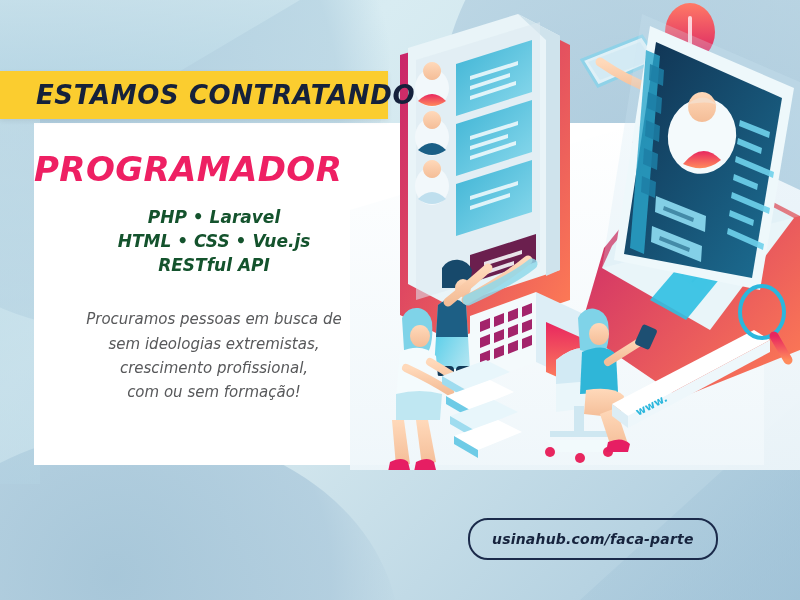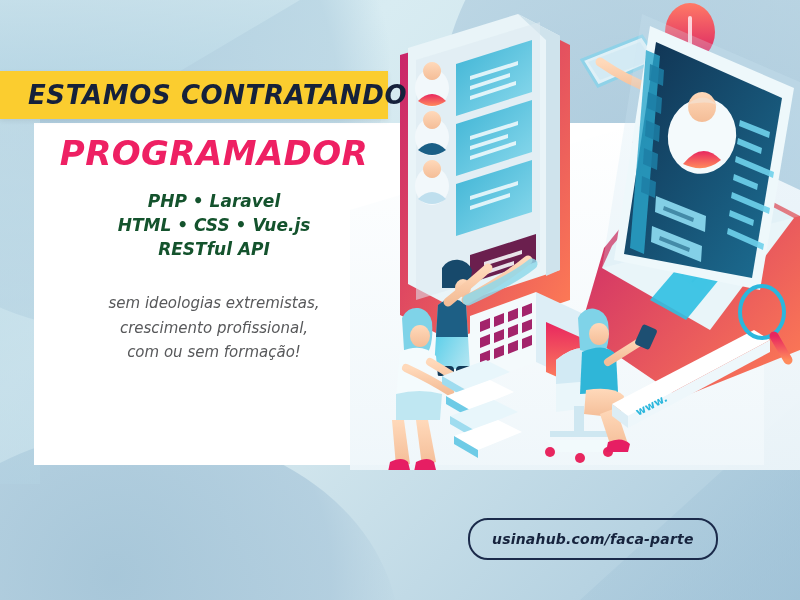--- a/index.html
+++ b/index.html
@@ -42,32 +42,32 @@
   }
 
   
   .banner{
     position:absolute;left:0;top:71px;width:388px;height:48px;
     background:#fbcd2f;display:flex;align-items:center;z-index:6;
     box-shadow:0 2px 5px rgba(0,0,0,.07);
   }
   .banner-text{
     color:#15213b;font-size:26px;font-weight:bold;font-style:italic;
-    letter-spacing:.6px;padding-left:28px;white-space:nowrap;
+    letter-spacing:.6px;padding-left:36px;white-space:nowrap;
     font-family:"DejaVu Sans",sans-serif;
   }
 
   
   .card{
     position:absolute;left:34px;top:123px;width:730px;height:342px;
     background:#ffffff;z-index:3;
   }
   .card-inner{
-    position:absolute;left:0;top:0;width:360px;height:100%;
-    display:flex;flex-direction:column;align-items:center;padding-top:10px;
+    position:absolute;left:0;top:16px;width:360px;height:100%;
+    display:flex;flex-direction:column;padding-top:10px;
     box-sizing:border-box;
   }
   .job-title{
     color:#ee2063;font-size:34px;font-weight:bold;font-style:italic;
     letter-spacing:.4px;margin:0 0 16px 0;white-space:nowrap;
   }
   .stack{ text-align:center;margin-bottom:30px; }
   .stack-line{
     color:#14532d;font-size:17px;font-weight:bold;font-style:italic;
     line-height:1.42;white-space:nowrap;
@@ -388,20 +388,21 @@
 
       <div class="job-title">PROGRAMADOR</div>
 
       <div class="stack">
         <div class="stack-line">PHP • Laravel</div>
         <div class="stack-line">HTML • CSS • Vue.js</div>
         <div class="stack-line">RESTful API</div>
       </div>
 
       <div class="pitch">
+        <div class="pitch-line">Procuramos pessoas em busca de</div>
         <div class="pitch-line">sem ideologias extremistas,</div>
         <div class="pitch-line">crescimento profissional,</div>
         <div class="pitch-line">com ou sem formação!</div>
       </div>
 
     </div>
   </div>
 
 
   <div class="url-pill">

